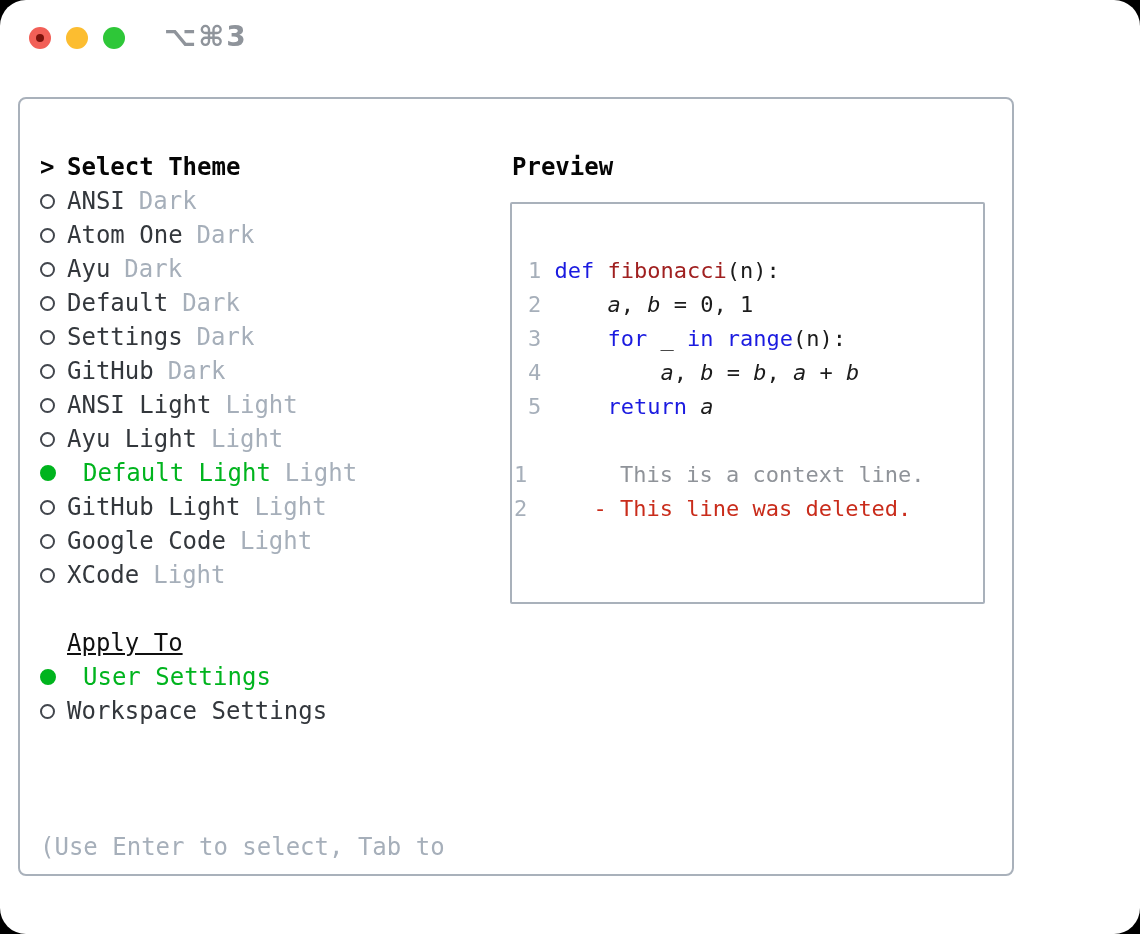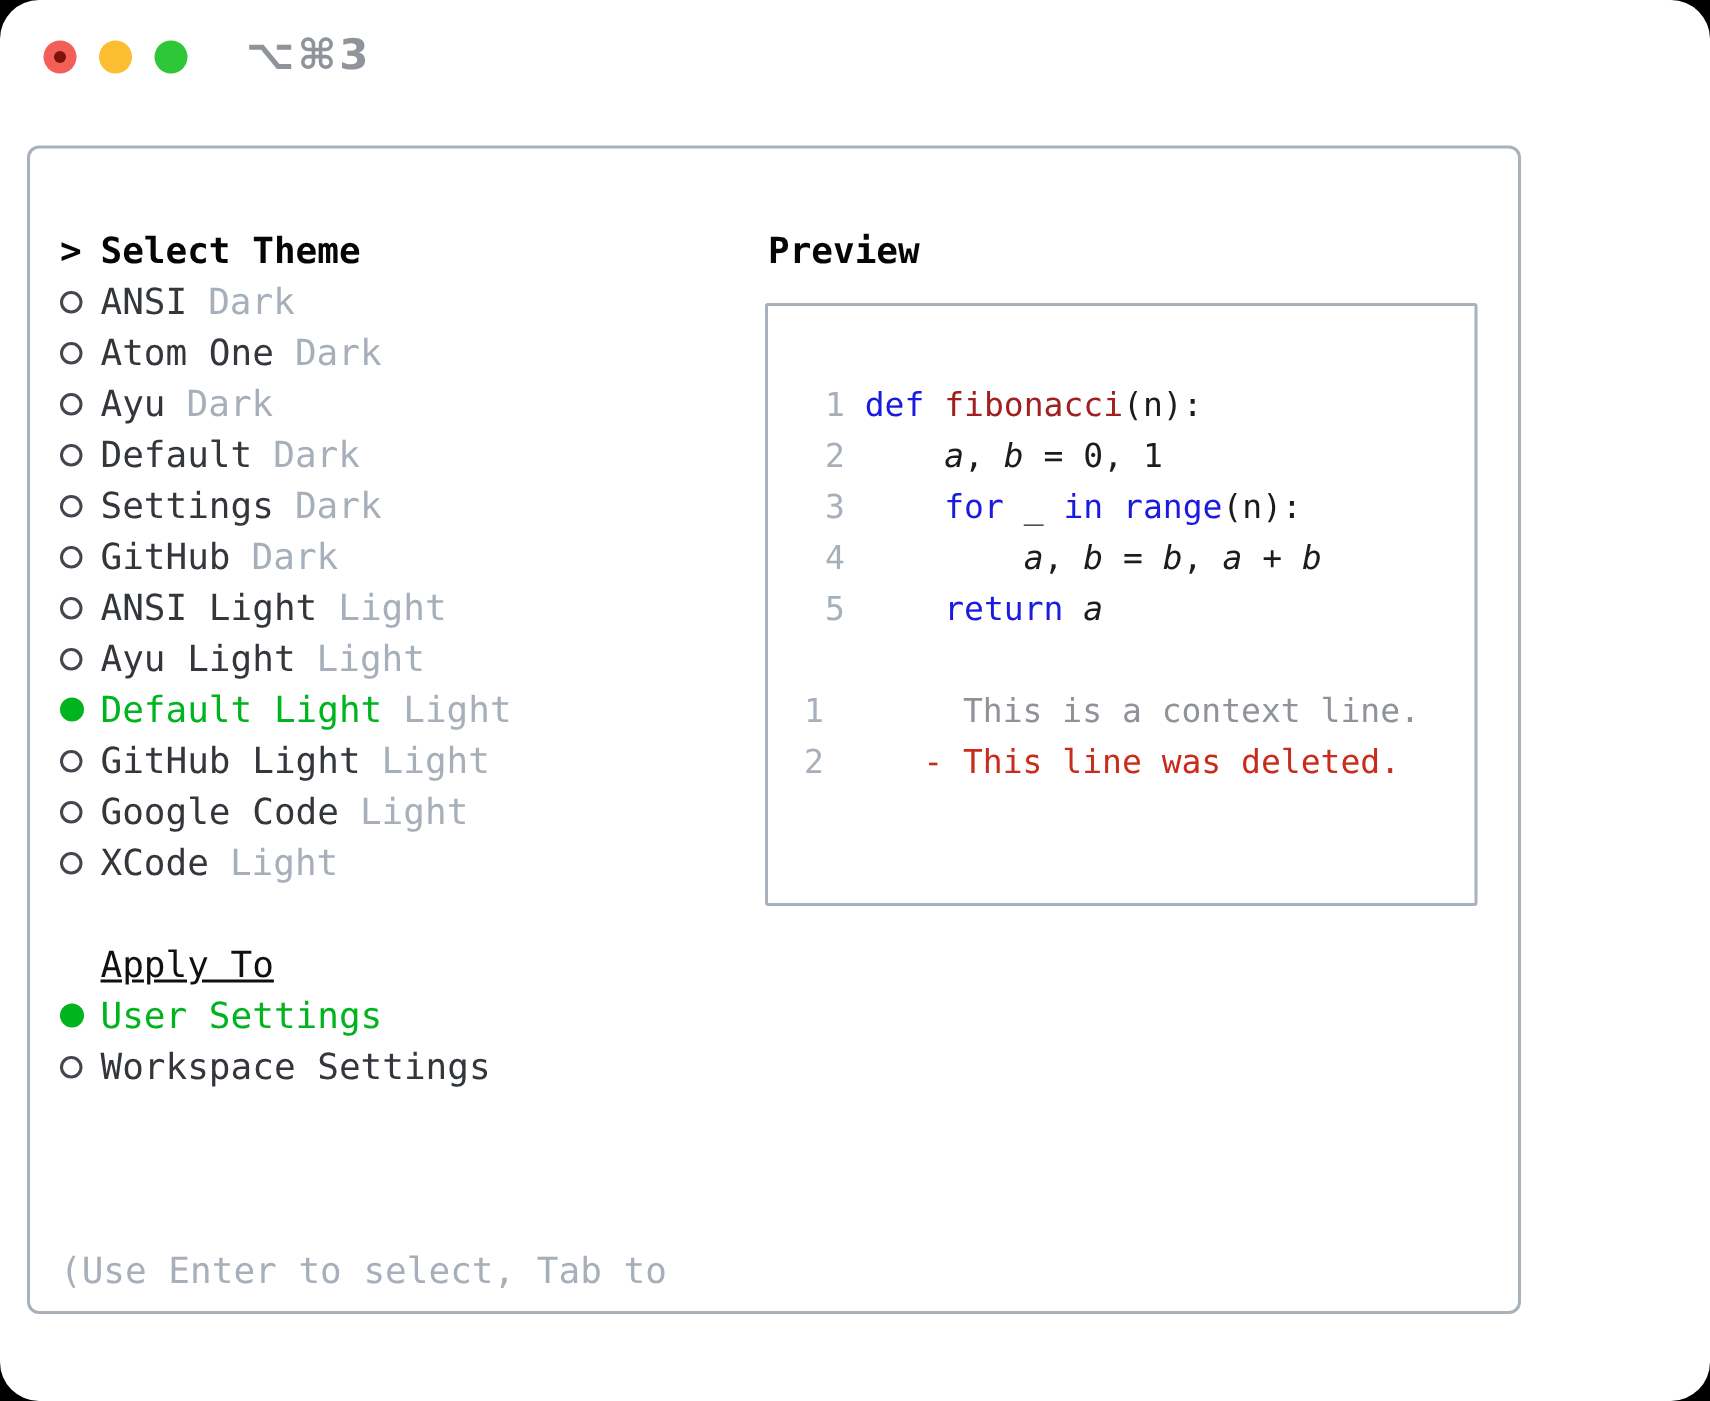--- a/index.html
+++ b/index.html
@@ -20,31 +20,31 @@
          border:2px solid #a9b1bb;border-radius:8px;box-sizing:border-box;}
   
   .sidebar{position:absolute;left:20px;top:51px;width:440px;font-size:24px;line-height:34px;color:#33373c;}
   .row{display:flex;align-items:center;height:34px;white-space:pre;}
   .marker{width:27px;height:34px;display:flex;align-items:center;flex:none;}
   .prompt{font-weight:bold;color:#050505;}
   .radio{box-sizing:border-box;width:15px;height:15px;border:2px solid #42464d;border-radius:50%;}
   .radio.sel{border-color:#00b41e;background:#00b41e;width:16px;height:16px;}
   .hdr{font-weight:bold;color:#050505;}
   .label{color:#33373c;}
-  .label.selgreen{color:#00b41e;}
+  .label.selgreen{color:#00b41e;margin-left:16px;}
   .suffix{color:#a6afba;margin-left:14px;}
   .spacer{height:34px;}
   .subhdr{color:#101010;text-decoration:underline;}
   .help{margin-top:34px;color:#a6afba;font-size:24px;line-height:34px;white-space:pre;}
   
   .pv-title{position:absolute;left:492px;top:51px;height:34px;line-height:34px;
             font-size:24px;font-weight:bold;color:#050505;}
   .pv-box{position:absolute;left:490px;top:103px;width:475px;height:402px;box-sizing:border-box;
           border:2px solid #a9b1bb;border-radius:2px;background:#fff;overflow:hidden;}
-  .pv-content{padding:50px 0 0 24px;font-size:22px;line-height:34px;color:#1c1c1c;}
+  .pv-content{padding:50px 0 0 2px;font-size:22px;line-height:34px;color:#1c1c1c;}
   .cline{white-space:pre;height:34px;margin-left:14px;}
   .dline{white-space:pre;height:34px;}
   .lnum{color:#a6afba;}
   .kw{color:#1b1be0;}
   .fn{color:#a02020;}
   .var{font-style:italic;}
   .plain{color:#1c1c1c;}
   .dline.context .dtext{color:#8f9399;}
   .dline.deleted .dtext{color:#c92c1b;margin-top:28px;}
   .dline.added .dtext{color:#00b414;}

